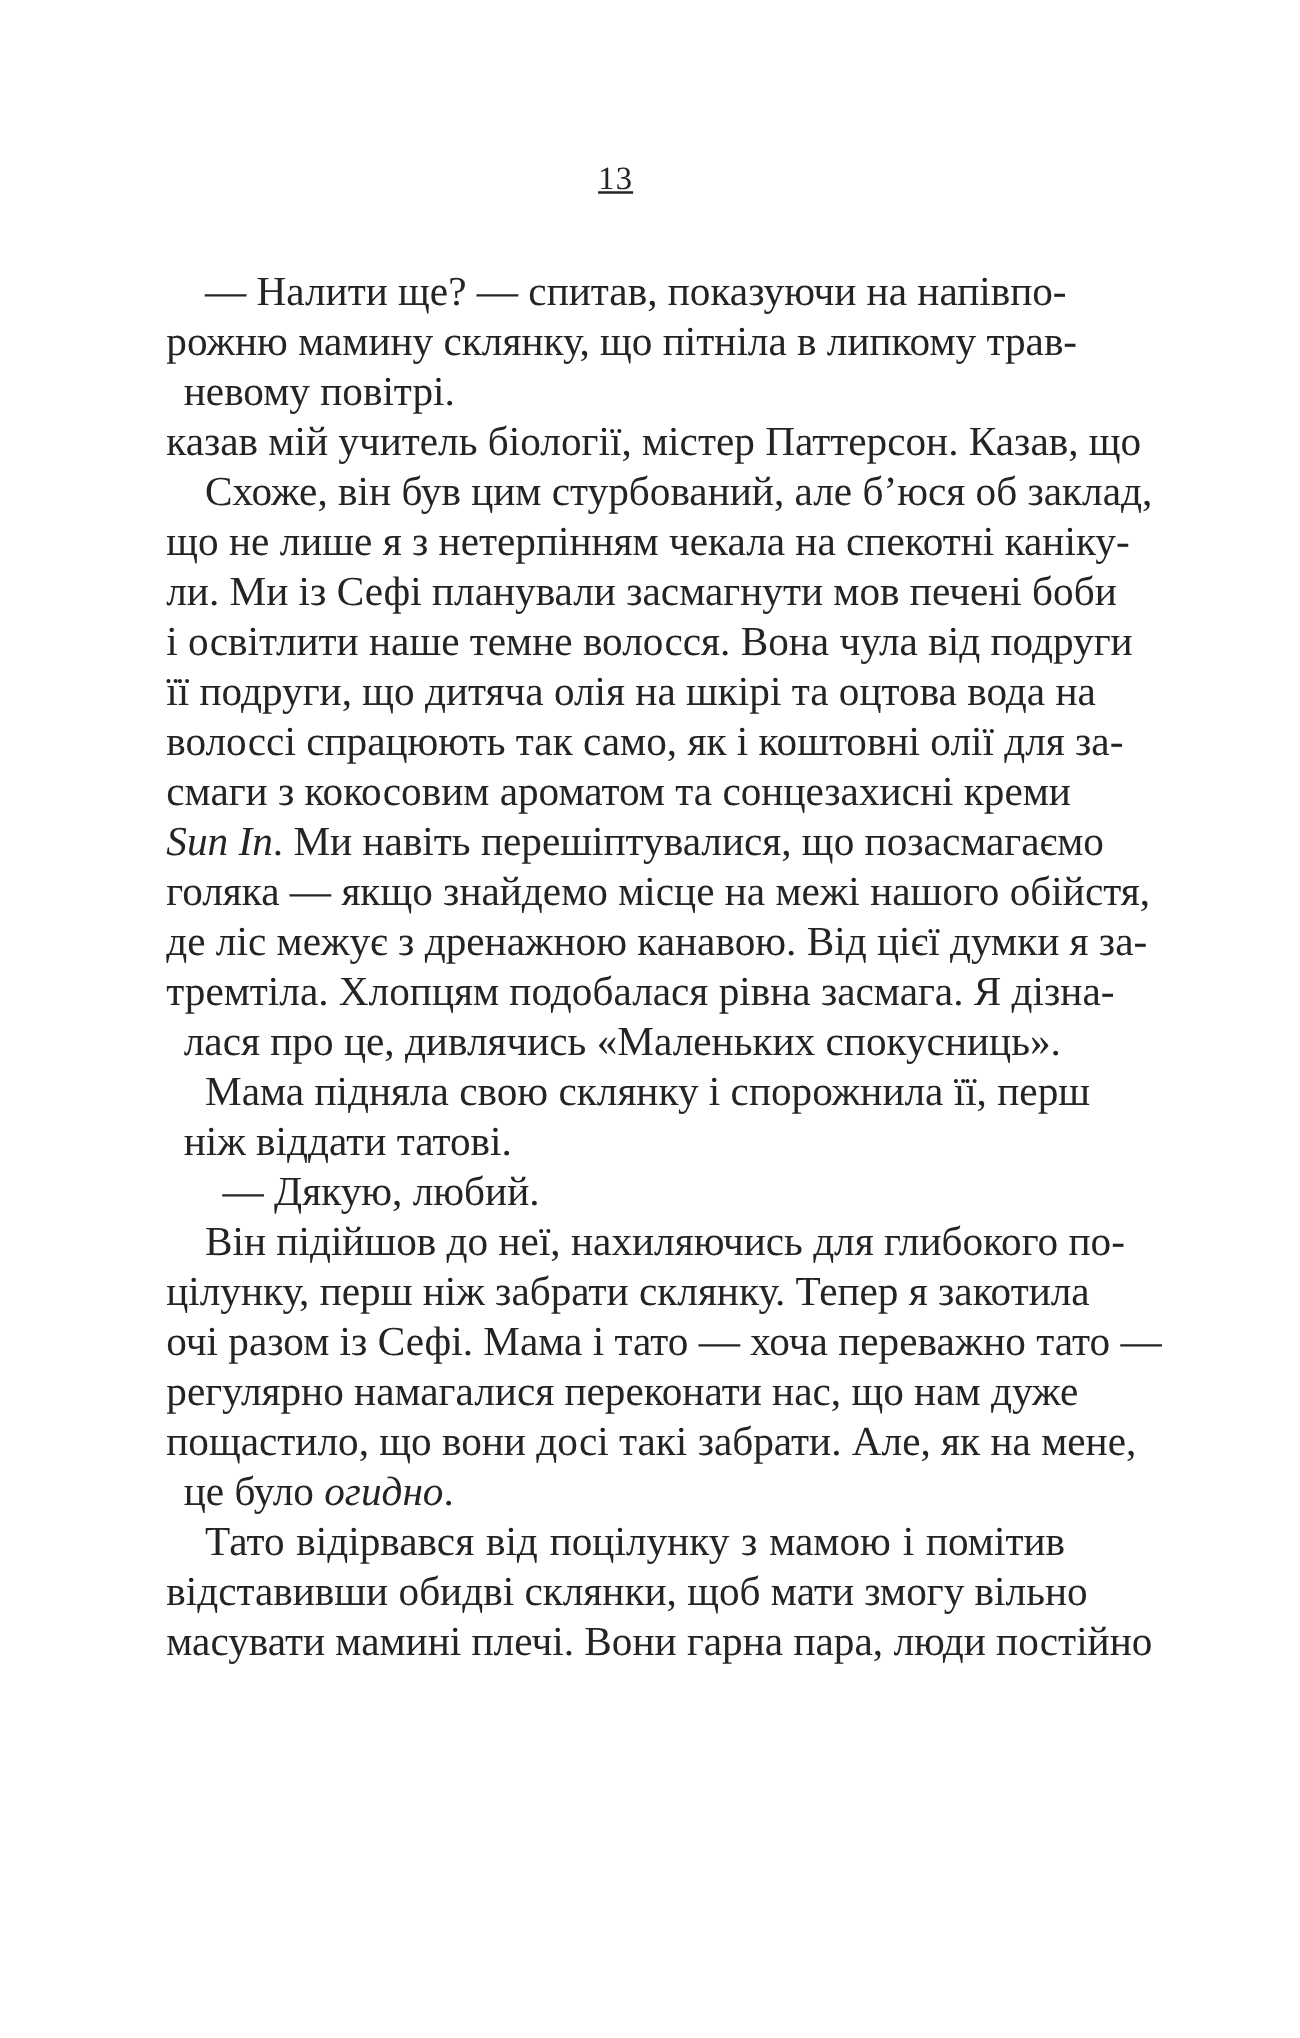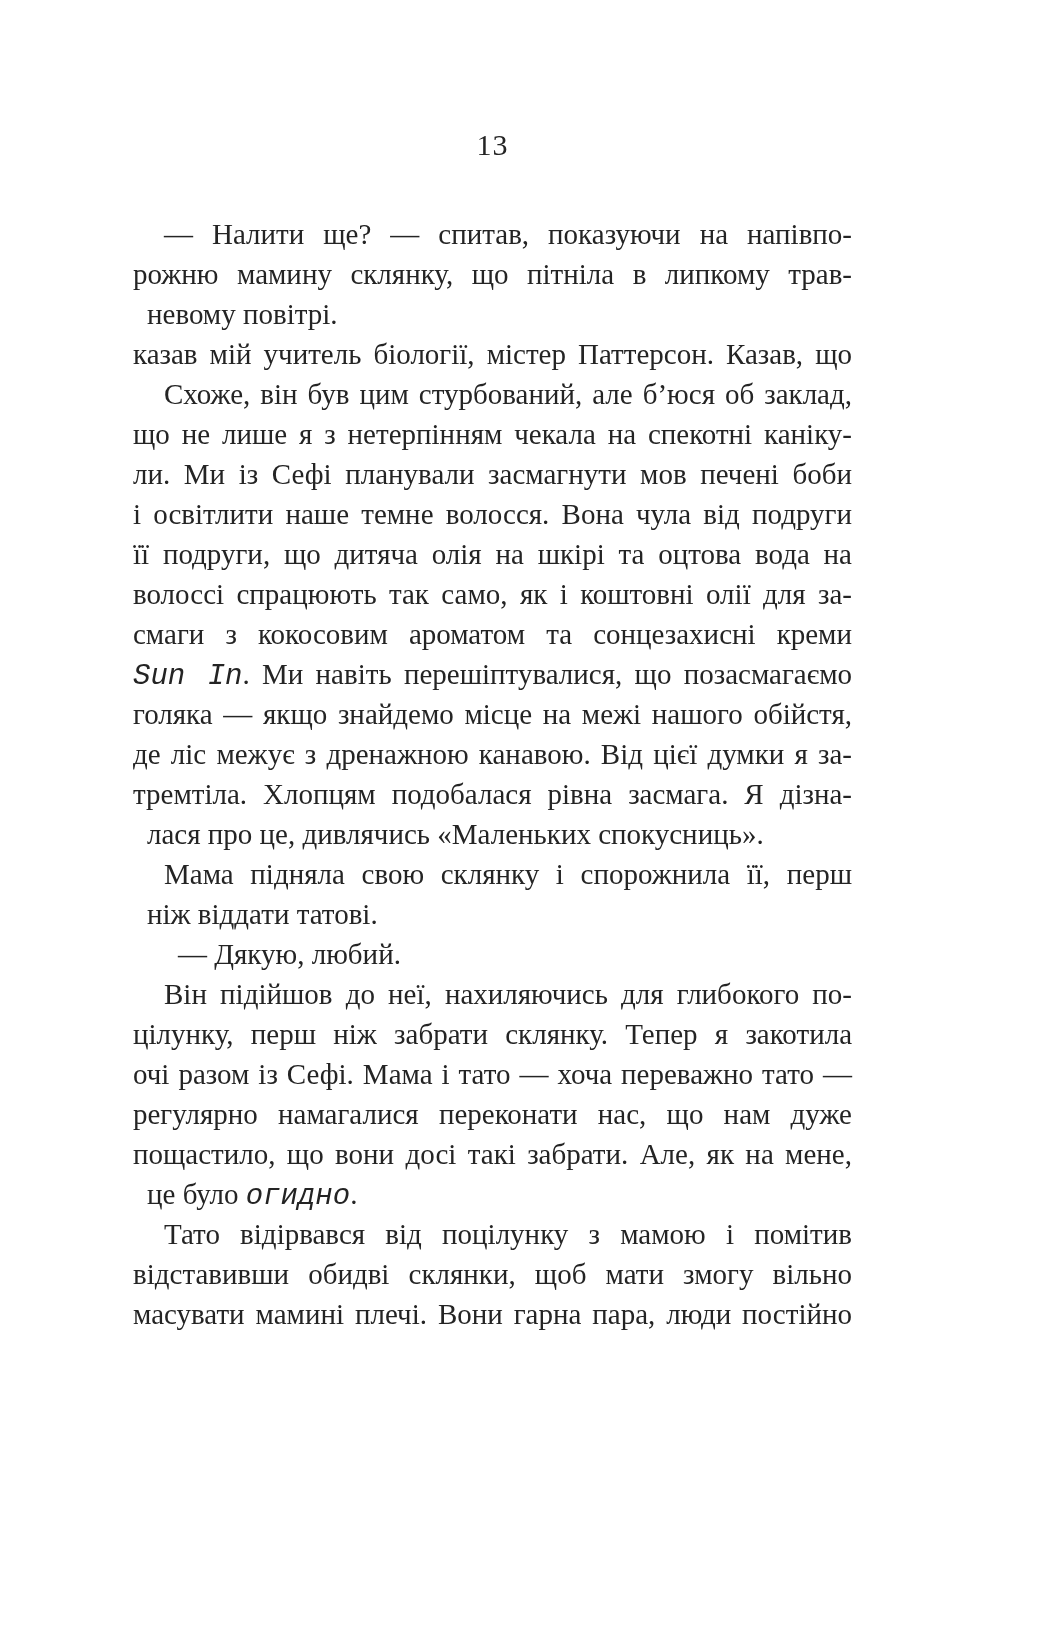--- a/index.html
+++ b/index.html
@@ -15,31 +15,32 @@
     overflow: hidden;
     font-family: "Liberation Serif", "DejaVu Serif", serif;
     color: #242424;
   }
   .page-number {
     position: absolute;
     top: 130px;
     left: 133px;
     width: 719px;
     text-align: center;
-    font-size: 30px;
+    font-size: 26px;
     line-height: 1;
     letter-spacing: 1px;
     color: #242424;
+    text-decoration: underline;
   }
   .text-block {
     position: absolute;
     top: 214px;
     left: 133px;
     width: 719px;
-    font-size: 29px;
+    font-size: 33px;
     line-height: 40px;
   }
   .para {
     margin: 0;
     padding: 0;
   }
   .line {
     height: 40px;
     white-space: nowrap;
     text-align: justify;
@@ -47,21 +48,20 @@
   }
   .line.rag {
     text-align-last: left;
     margin-left: 14px;
   }
   .line.indent {
     padding-left: 31px;
   }
   .line em {
     font-style: italic;
-    font-family: Liberation Mono, monospace;
   }
 </style>
 </head>
 <body>
 
 <div class="page">
 
   <div class="page-number">13</div>
 
   <div class="text-block">

